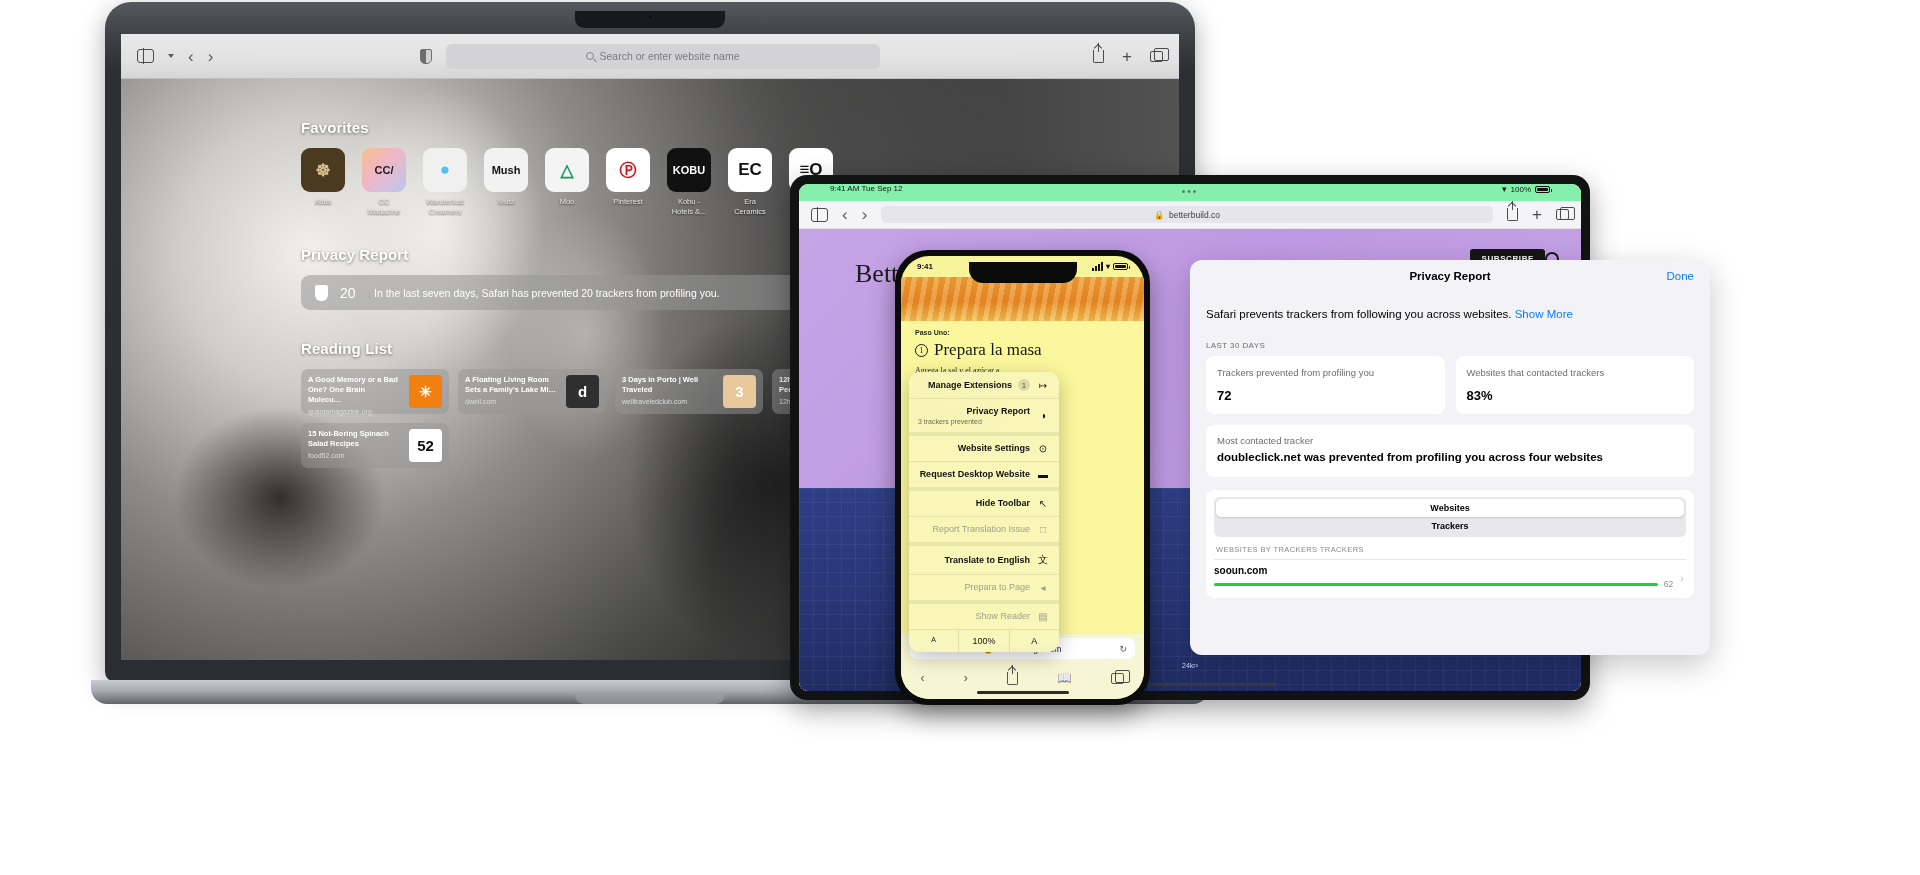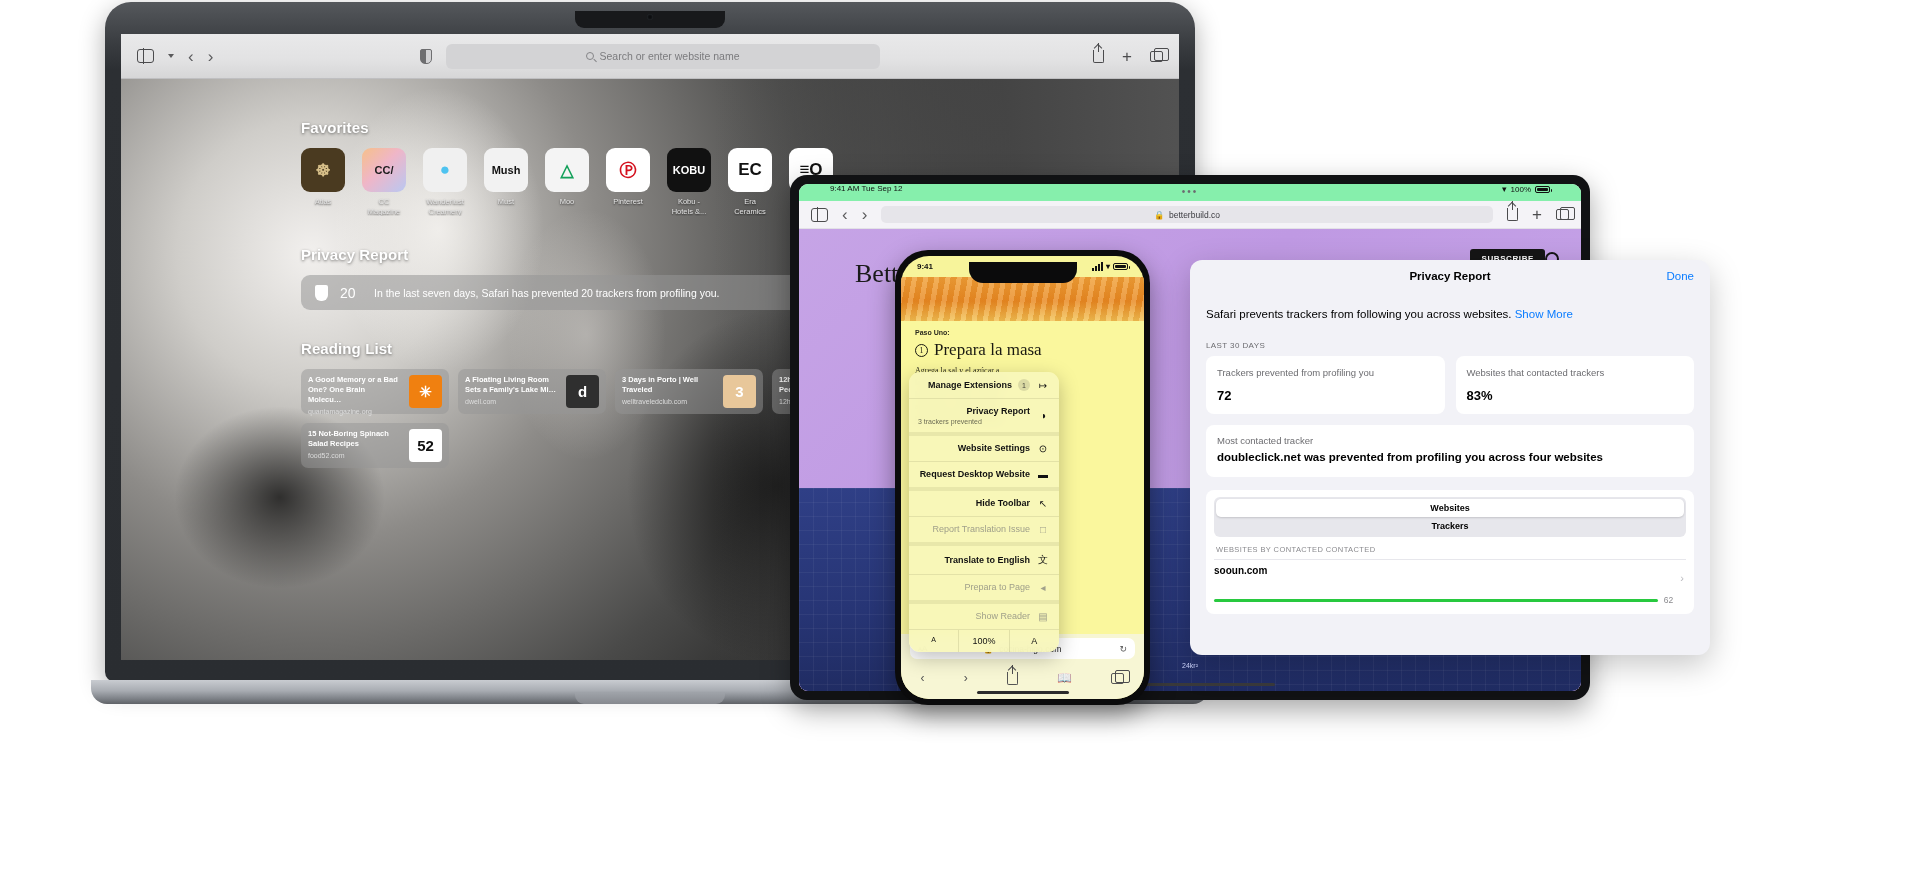--- a/index.html
+++ b/index.html
@@ -141,21 +141,21 @@
   .prs-wide { background:#fff; border-radius:8px; padding:10px 11px 12px; margin-top:11px; }
   .prs-wide-lab { font-size:9.5px; color:#6c6c70; }
   .prs-wide-val { font-size:11.5px; font-weight:bold; color:#000; line-height:16px; margin-top:3px; }
   .prs-list { background:#fff; border-radius:8px; margin-top:13px; padding:7px 8px 9px; }
   .prs-seg { display:flex; background:#e7e7ec; border-radius:6px; padding:2px;flex-direction:column; }
   .prs-seg div { flex:1; text-align:center; font-size:9px; font-weight:bold; color:#000; padding:4px 0; border-radius:5px; }
   .prs-seg .on { background:#fff; box-shadow:0 1px 2px rgba(0,0,0,.15); }
   .prs-lh { font-size:7.5px; color:#8a8a8e; letter-spacing:.4px; margin:8px 2px 5px; }
   .prs-row { border-top:1px solid #e7e7ec; padding-top:5px; position:relative; }
   .prs-row-name { font-size:10px; font-weight:bold; color:#000; }
-  .prs-bar-wrap { display:flex; align-items:center; gap:6px; margin-top:19px; }
+  .prs-bar-wrap { display:flex; align-items:center; gap:6px; margin-top:3px; }
   .prs-bar { height:3px; border-radius:2px; background:#28c93f; }
   .prs-cnt { font-size:8.5px; color:#8a8a8e; }
   .prs-chev { position:absolute; right:2px; top:12px; color:#b9b9be; font-size:11px; }
 
   
   #iphone { position:absolute; left:895px; top:250px; width:255px; height:455px; }
   .ph-body { position:absolute; inset:0; background:#0b0b0c; border-radius:33px; box-shadow:0 10px 26px rgba(0,0,0,.4); }
   .ph-screen { position:absolute; left:6px; top:6px; right:6px; bottom:6px; border-radius:28px; overflow:hidden;
     background:#f7f49b; }
   .ph-notch { position:absolute; left:50%; transform:translateX(-50%); top:6px; width:108px; height:21px;
@@ -410,21 +410,21 @@
       <div class="prs-wide">
         <div class="prs-wide-lab">Most contacted tracker</div>
         <div class="prs-wide-val">doubleclick.net was prevented from profiling you across four websites</div>
       </div>
 
       <div class="prs-list">
         <div class="prs-seg" id="prs-seg">
             <div class="on">Websites</div>
             <div>Trackers</div>
           </div>
-        <div class="prs-lh">WEBSITES BY CONTACTED CONTACTED</div>
+        <div class="prs-lh">WEBSITES BY TRACKERS TRACKERS</div>
         <div id="prs-rows">
             <div class="prs-row">
               <div class="prs-row-name">sooun.com</div>
               <div class="prs-bar-wrap">
                 <div class="prs-bar" style="width: 94%; background: rgb(40, 201, 63);"></div>
                 <span class="prs-cnt">62</span>
               </div>
               <span class="prs-chev">›</span>
             </div>
           </div>

